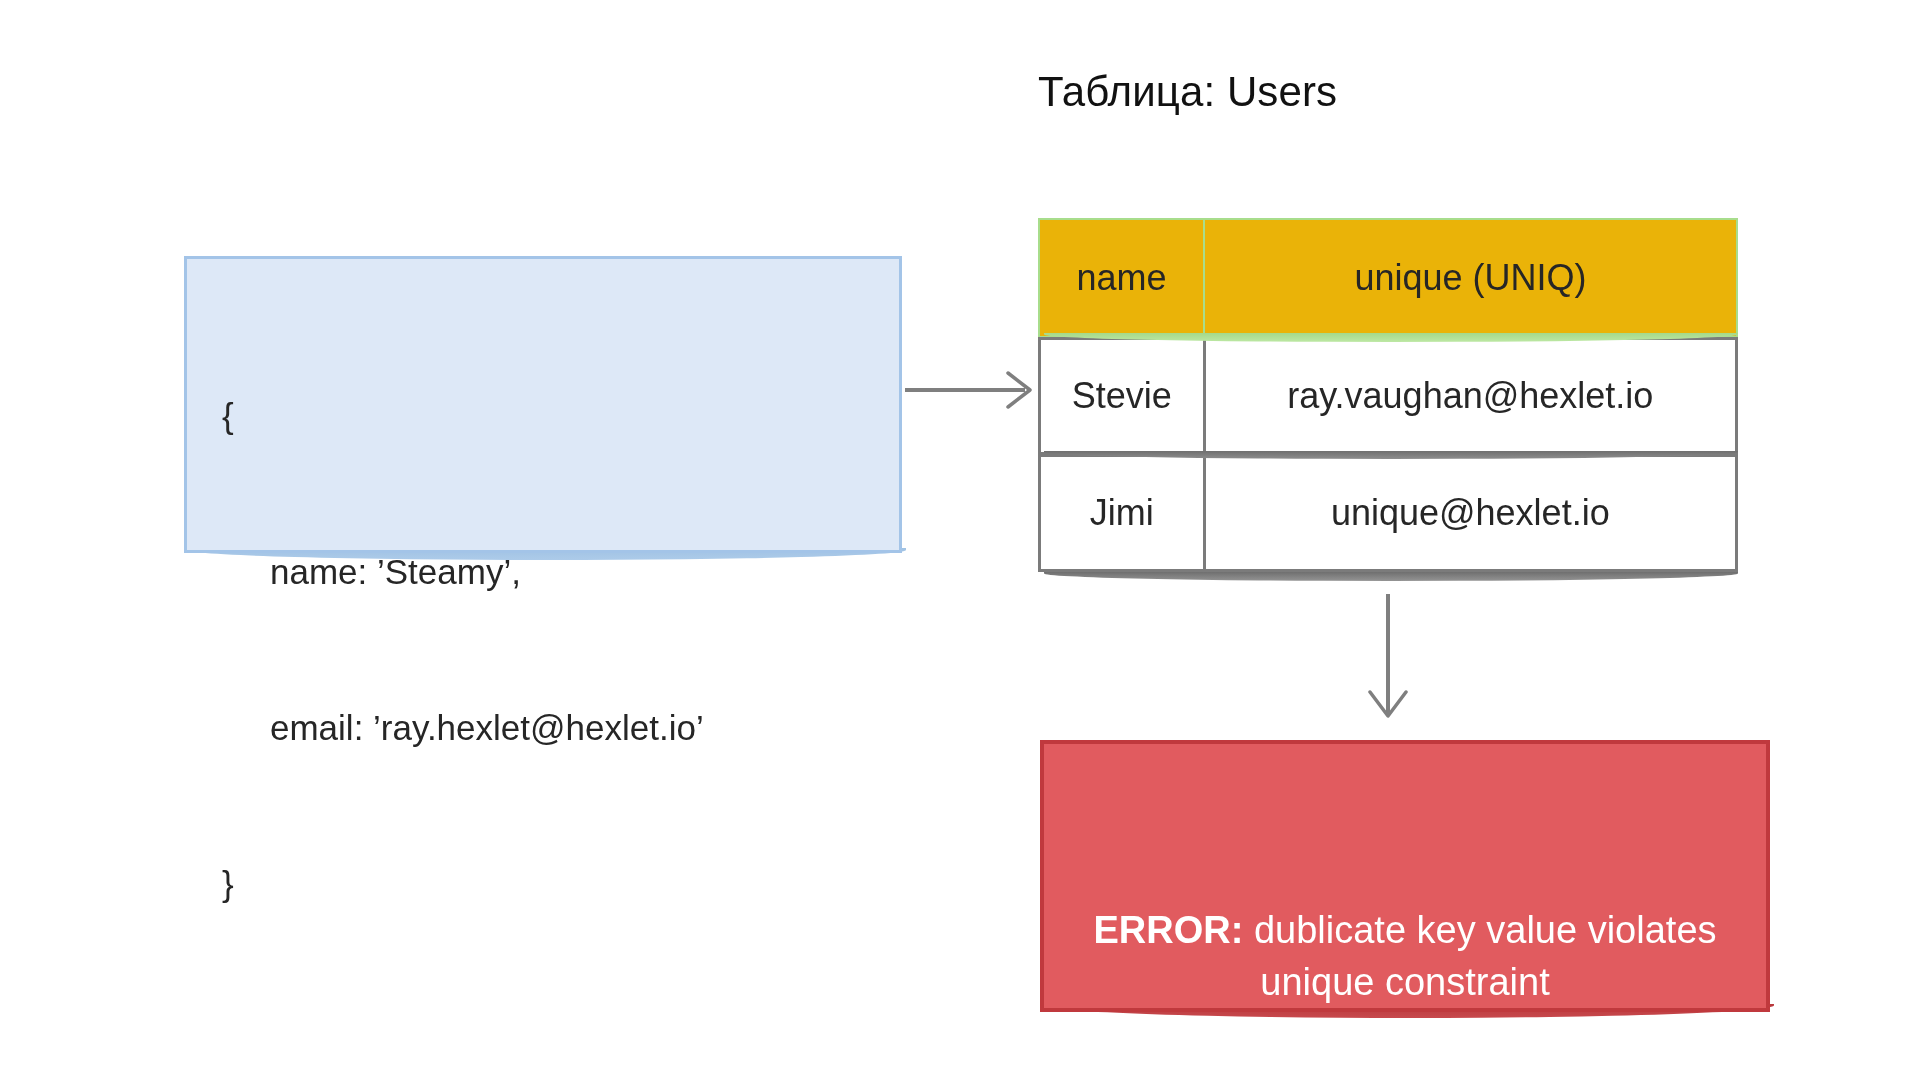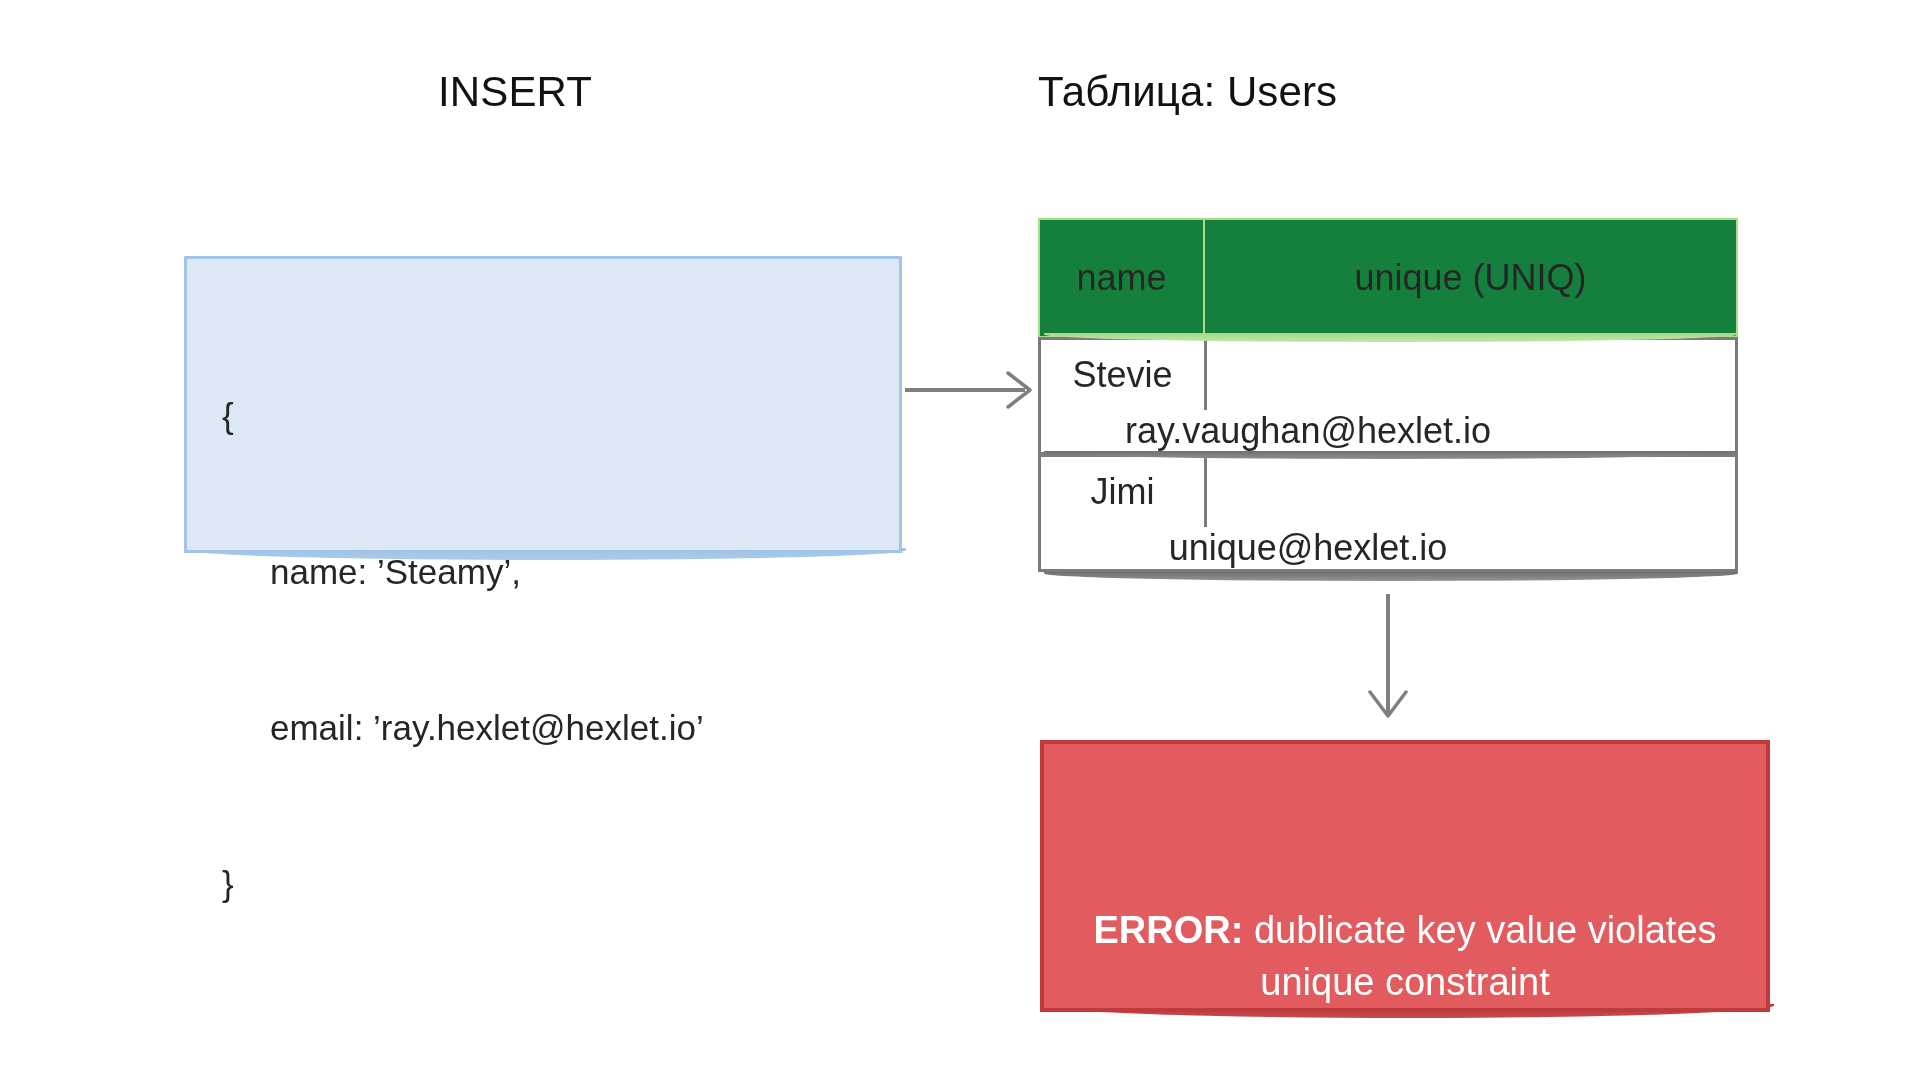--- a/index.html
+++ b/index.html
@@ -128,21 +128,21 @@
     font-size: 36px;
     color: #262626;
     white-space: nowrap;
   }
   .tcell.col-name { width: 166px; }
   .tcell.col-email { width: 534px; }
 
   
   #table-header {
     height: 120px;
-    background: #15803d;
+    background: #eab308;
     border: 2px solid #a8dd8c;
     align-items: flex-end;
   }
   #table-header .tcell { height: 100%; }
   #table-header .col-name { border-right: 2px solid #a8dd8c; }
   #header-shadow {
     position: absolute;
     left: 1044px;
     top: 333px;
     width: 694px;
@@ -150,21 +150,20 @@
     background: linear-gradient(to bottom, #a5d98a, #bde8a4);
     border-radius: 0 0 60% 60% / 0 0 100% 100%;
   }
 
   
   .data-row {
     height: 118px;
     border: 3px solid #7b7b7b;
     background: #ffffff;
     margin-top: -1px;
-    flex-direction: column;
   }
   .data-row .col-name { border-right: 3px solid #7b7b7b; height: 100%; }
   #row-shadow-1 {
     position: absolute;
     left: 1044px;
     top: 451px;
     width: 694px;
     height: 8px;
     background: linear-gradient(to bottom, #6f6f6f, #8e8e8e);
     border-radius: 0 0 60% 60% / 0 0 100% 100%;
@@ -211,21 +210,20 @@
     padding: 0 20px;
     box-sizing: border-box;
   }
   #error-text .strong { font-weight: bold; }
 </style>
 </head>
 <body>
 
 <div class="stage">
 
-  <div class="title" id="title-insert">INSERT</div>
 
   <div class="title" id="title-table">Таблица: Users</div>
 
   <div id="insert-box-shadow"></div>
   <div id="insert-box"></div>
   <div id="insert-code">
     <span class="code-line">{</span>
     <span class="code-line indent">name: ’Steamy’,</span>
     <span class="code-line indent">email: ’ray.hexlet@hexlet.io’</span>
     <span class="code-line">}</span>

